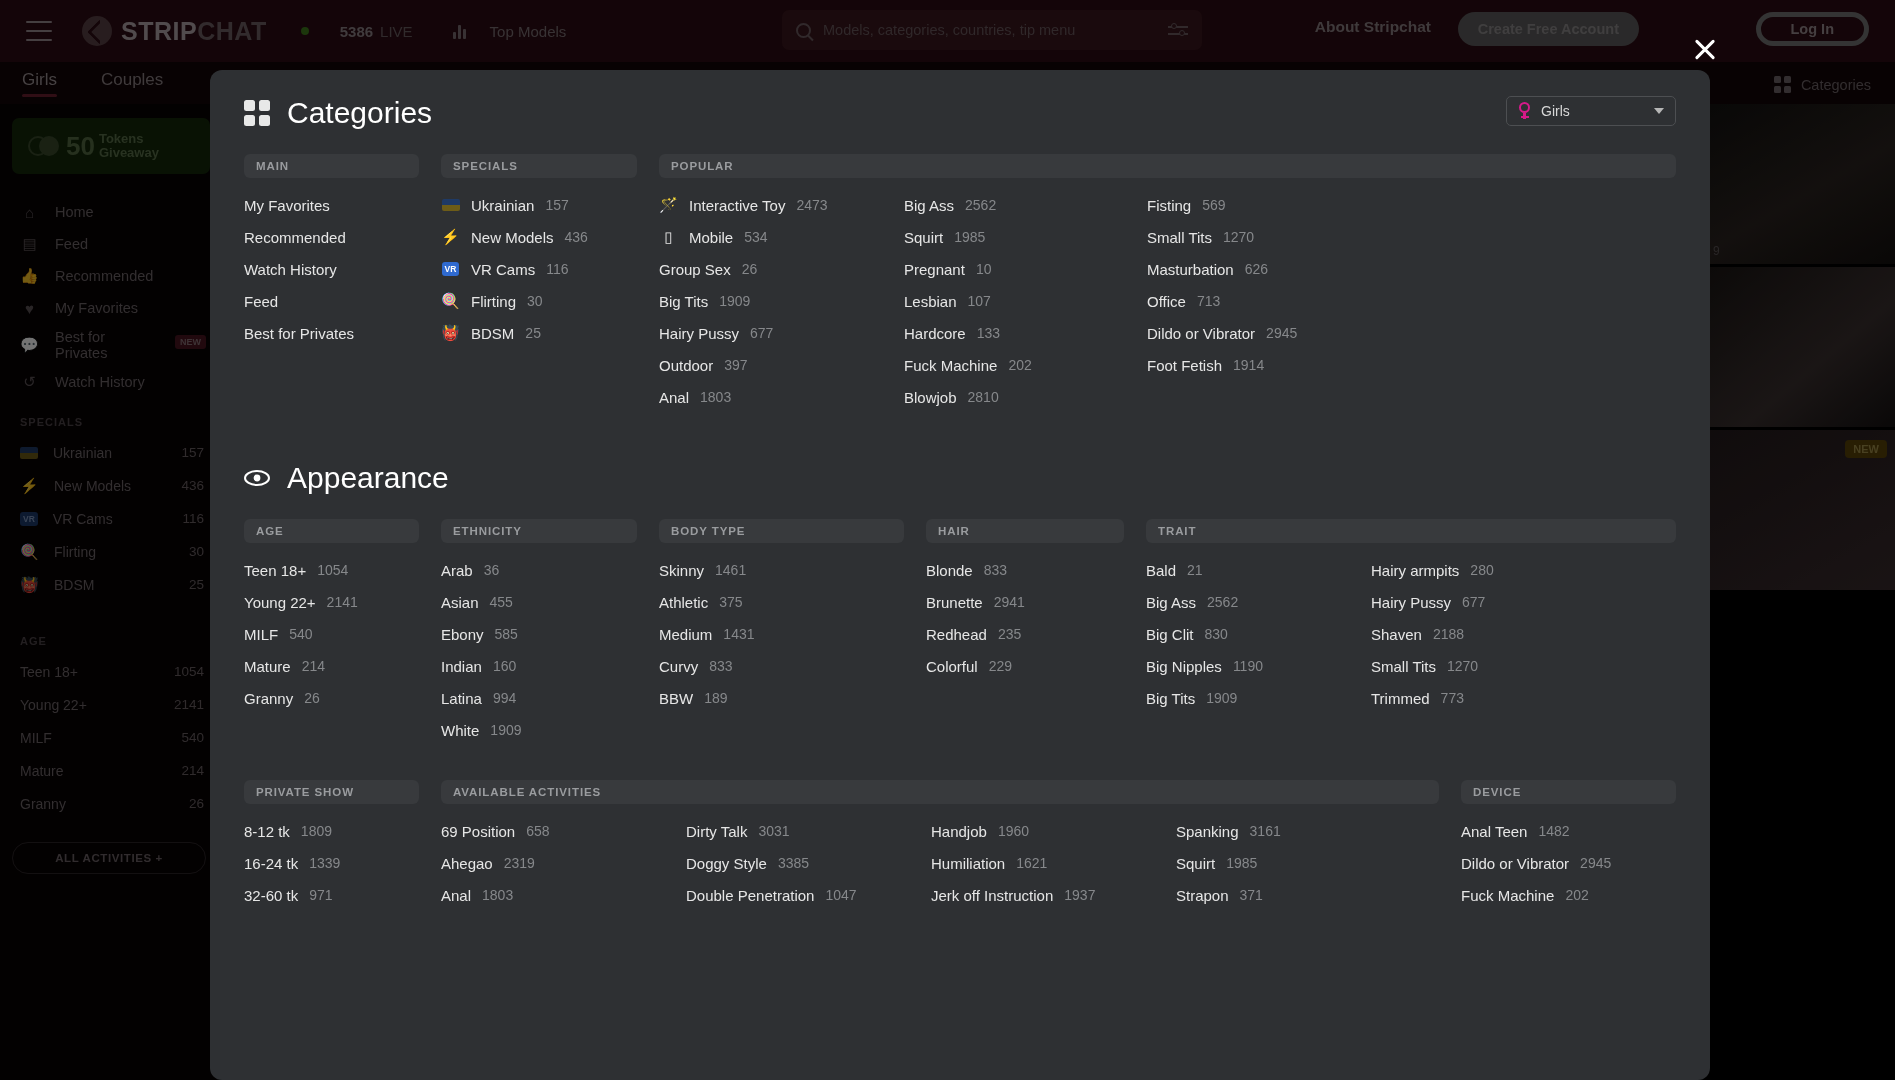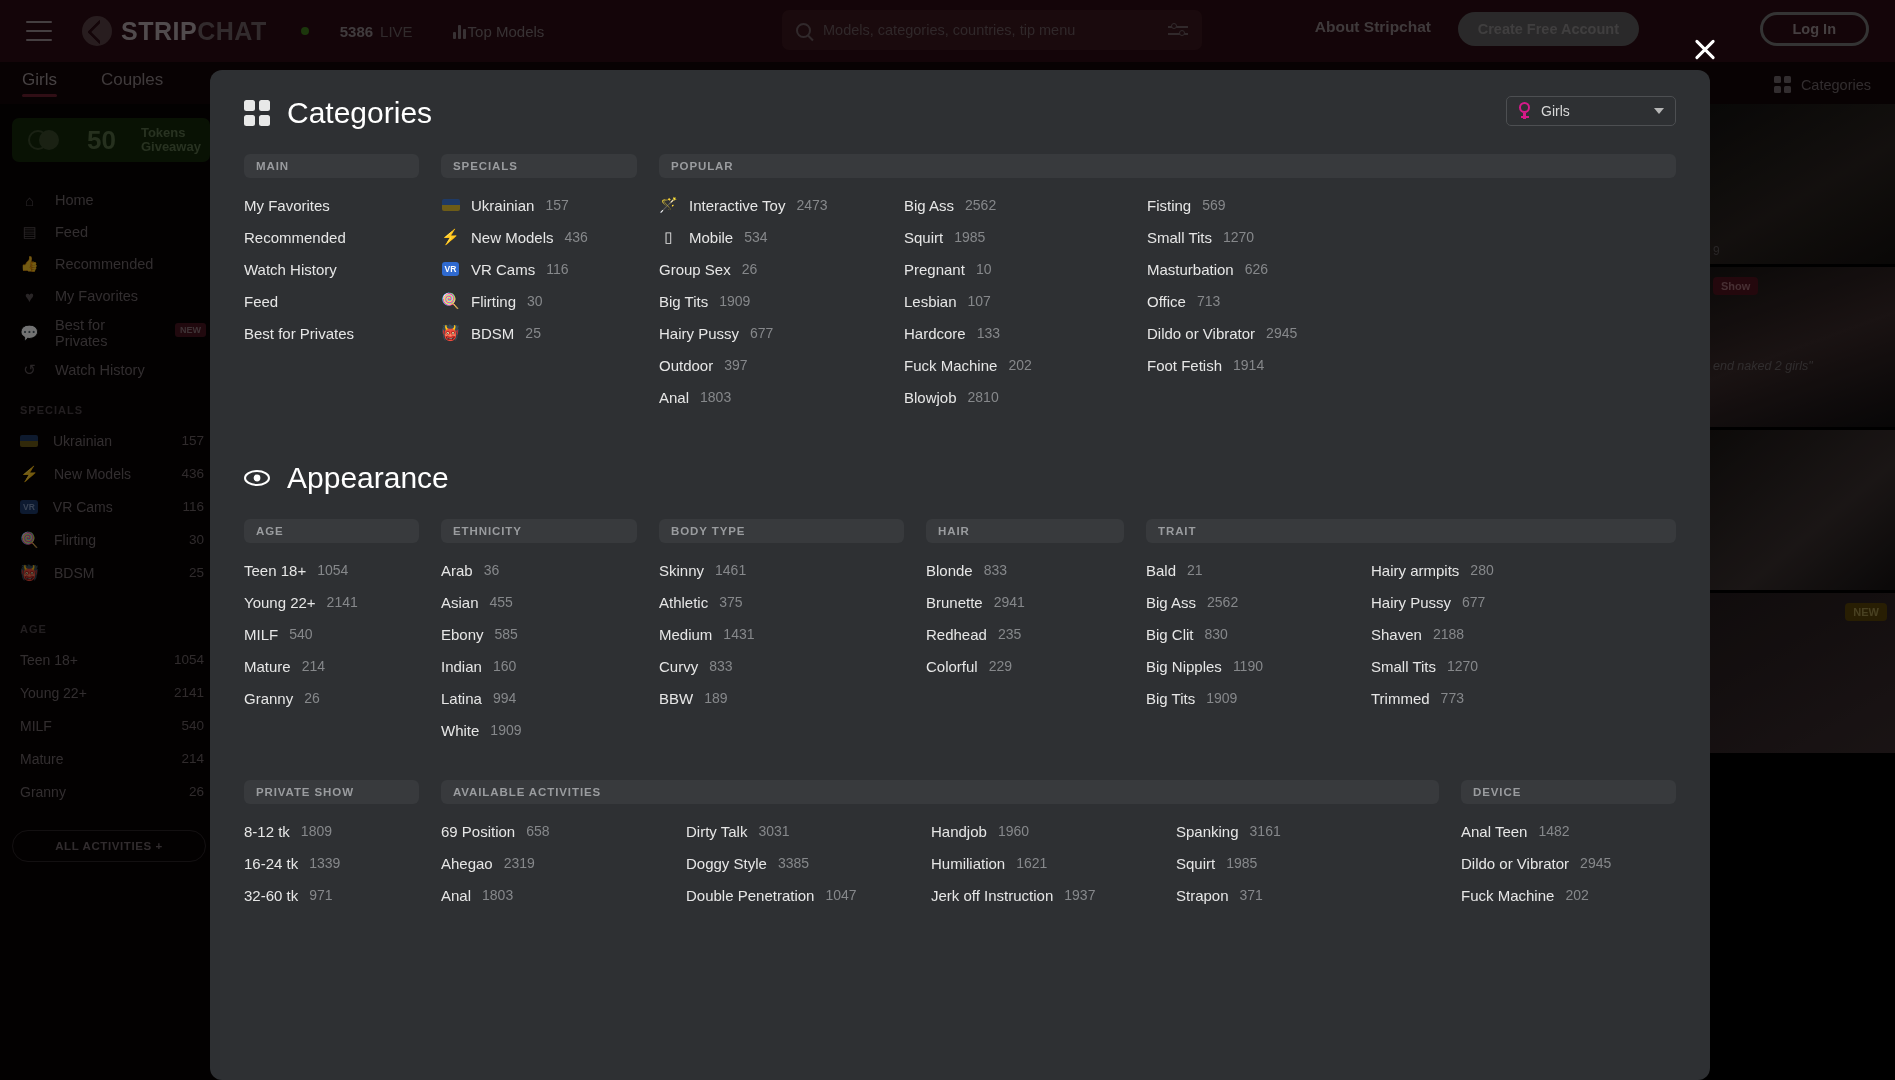--- a/index.html
+++ b/index.html
@@ -20,50 +20,50 @@
   .burger i { display:block; height:2px; background:#9a8d90; border-radius:2px;}
   .logo { display:flex; align-items:center; gap:9px; margin-right: 34px;}
   .logo-mark { width:30px;height:30px;border-radius:50%;background:#5a4146;position:relative;}
   .logo-mark::after{content:"";position:absolute;left:9px;top:7px;width:12px;height:12px;border:3px solid #2d0d14;border-radius:2px;transform:rotate(45deg);border-top-color:transparent;border-right-color:transparent;}
   .logo-text { font-size:25px;font-weight:bold;letter-spacing:.5px;}
   .logo-text .a{color:#b3a7aa;} .logo-text .b{color:#6f5f64;}
   .live { display:flex;align-items:center;gap:7px;margin-right:40px;font-size:15px;}
   .live-dot{width:8px;height:8px;border-radius:50%;background:#3f7a1c;}
   .live .n{color:#8f8488;font-weight:bold;margin-left:24px;}
   .live .l{color:#6b5f63;}
-  .topmodels{display:flex;align-items:center;gap:2px;color:#7c7074;font-size:15px;}
+  .topmodels{display:flex;align-items:center;gap:24px;color:#7c7074;font-size:15px;}
   .bars{display:flex;align-items:flex-end;gap:2px;height:16px;}
   .bars i{display:block;width:3px;background:#7c7074;border-radius:1px;}
   .searchwrap{ position:absolute; left:782px; top:10px; width:420px; height:40px;
     background:#3a171e; border-radius:7px; display:flex; align-items:center; padding:0 14px; gap:12px;}
   .search-ico{width:15px;height:15px;border:2px solid #6d5c60;border-radius:50%;position:relative;flex:0 0 auto;}
   .search-ico::after{content:"";position:absolute;right:-5px;bottom:-3px;width:7px;height:2px;background:#6d5c60;transform:rotate(45deg);}
   .search-ph{color:#6a595d;font-size:14.5px;flex:1;}
   .slider-ico{width:20px;height:16px;position:relative;flex:0 0 auto;}
   .slider-ico i{position:absolute;left:0;width:20px;height:1.6px;background:#6d5c60;}
   .slider-ico i:nth-child(1){top:4px;} .slider-ico i:nth-child(2){top:11px;}
   .slider-ico b{position:absolute;width:6px;height:6px;border:1.6px solid #6d5c60;border-radius:50%;background:#3a171e;}
   .slider-ico b:nth-child(3){left:3px;top:1px;} .slider-ico b:nth-child(4){left:11px;top:8px;}
   .about{position:absolute;right:464px;top:18px;color:#8d8084;font-size:15.5px;font-weight:bold;}
   .btn-create{position:absolute;right:256px;top:12px;height:34px;padding:0 20px;background:#5e5c5d;border:none;border-radius:18px;color:#8e8b8c;font-size:14.5px;font-weight:bold;cursor:pointer;font-family:inherit;}
-  .btn-login{position:absolute;right:26px;top:12px;height:34px;padding:0 30px;background:transparent;border:3px solid #737373;border-radius:18px;color:#9a8c90;font-size:14.5px;font-weight:bold;cursor:pointer;font-family:inherit;}
+  .btn-login{position:absolute;right:26px;top:12px;height:34px;padding:0 30px;background:transparent;border:5px solid #737373;border-radius:18px;color:#9a8c90;font-size:14.5px;font-weight:bold;cursor:pointer;font-family:inherit;}
   .closebtn{position:absolute;left:1692px;top:36px;width:26px;height:26px;cursor:pointer;z-index:60;}
   .closebtn i{position:absolute;left:0;top:12px;width:26px;height:3px;background:#fff;border-radius:2px;}
   .closebtn i:first-child{transform:rotate(45deg);} .closebtn i:last-child{transform:rotate(-45deg);}
   
   .gtabs{position:absolute;top:62px;left:0;width:1895px;height:42px;background:#120507;display:flex;align-items:center;padding:0 22px;gap:44px;}
   .gtab{color:#8c8184;font-size:17px;position:relative;padding-bottom:7px;cursor:pointer;}
   .gtab.active{color:#9d9295;}
   .gtab.active::after{content:"";position:absolute;left:0;right:0;bottom:0;height:3px;background:#6b2030;border-radius:2px;}
   .cats-right{position:absolute;right:24px;top:14px;display:flex;align-items:center;gap:10px;color:#6f6568;font-size:14.5px;cursor:pointer;}
   .grid-ico{display:grid;grid-template-columns:7px 7px;grid-template-rows:7px 7px;gap:3px;}
   .grid-ico i{background:#6f6568;border-radius:1.5px;display:block;}
   
   .sidebar{position:absolute;left:0;top:104px;width:218px;height:976px;background:#080304;padding:0 0 10px 0;}
-  .giveaway{margin:14px 8px 0 12px;height:44px;background:#14290b;border-radius:7px;display:flex;align-items:center;gap:25px;padding-left:16px;}
+  .giveaway{margin:14px 8px 0 12px;height:56px;background:#14290b;border-radius:7px;display:flex;align-items:center;gap:4px;padding-left:16px;}
   .coin{width:34px;height:26px;position:relative;}
   .coin i{position:absolute;border-radius:50%;}
   .coin i:nth-child(1){left:0;top:3px;width:20px;height:20px;border:2px solid #3a4a2c;}
   .coin i:nth-child(2){left:11px;top:3px;width:20px;height:20px;background:#3a4a2c;}
   .g-num{font-size:26px;font-weight:bold;color:#556b43;}
   .g-txt{font-size:13px;line-height:14px;font-weight:bold;color:#5a6f49;}
   .snav{margin-top:22px;}
   .snav-item{display:flex;align-items:center;gap:16px;height:32px;padding:0 14px 0 20px;color:#6f6669;font-size:14.5px;cursor:pointer;position:relative;}
   .snav-item.tall{height:42px;}
   .sico{width:19px;height:19px;flex:0 0 auto;display:flex;align-items:center;justify-content:center;color:#5c5356;font-size:15px;}
@@ -285,24 +285,20 @@
         </span>
         <span class="cnt">26</span>
       </div>
     <div class="allcats">ALL ACTIVITIES +</div>
   </div>
 
   <div class="thumbs">
     <div class="thumb th1">
         <span class="th-num">9</span>
       </div>
-    <div class="thumb th2">
-        <span class="tag-show">Show</span>
-        <span class="th-cap">end naked 2 girls"</span>
-      </div>
     <div class="thumb th3"></div>
     <div class="thumb th4">
         <span class="tag-new">NEW</span>
       </div>
   </div>
 
   <div class="overlay"></div>
   <div class="closebtn">
       <i></i>
       <i></i>

